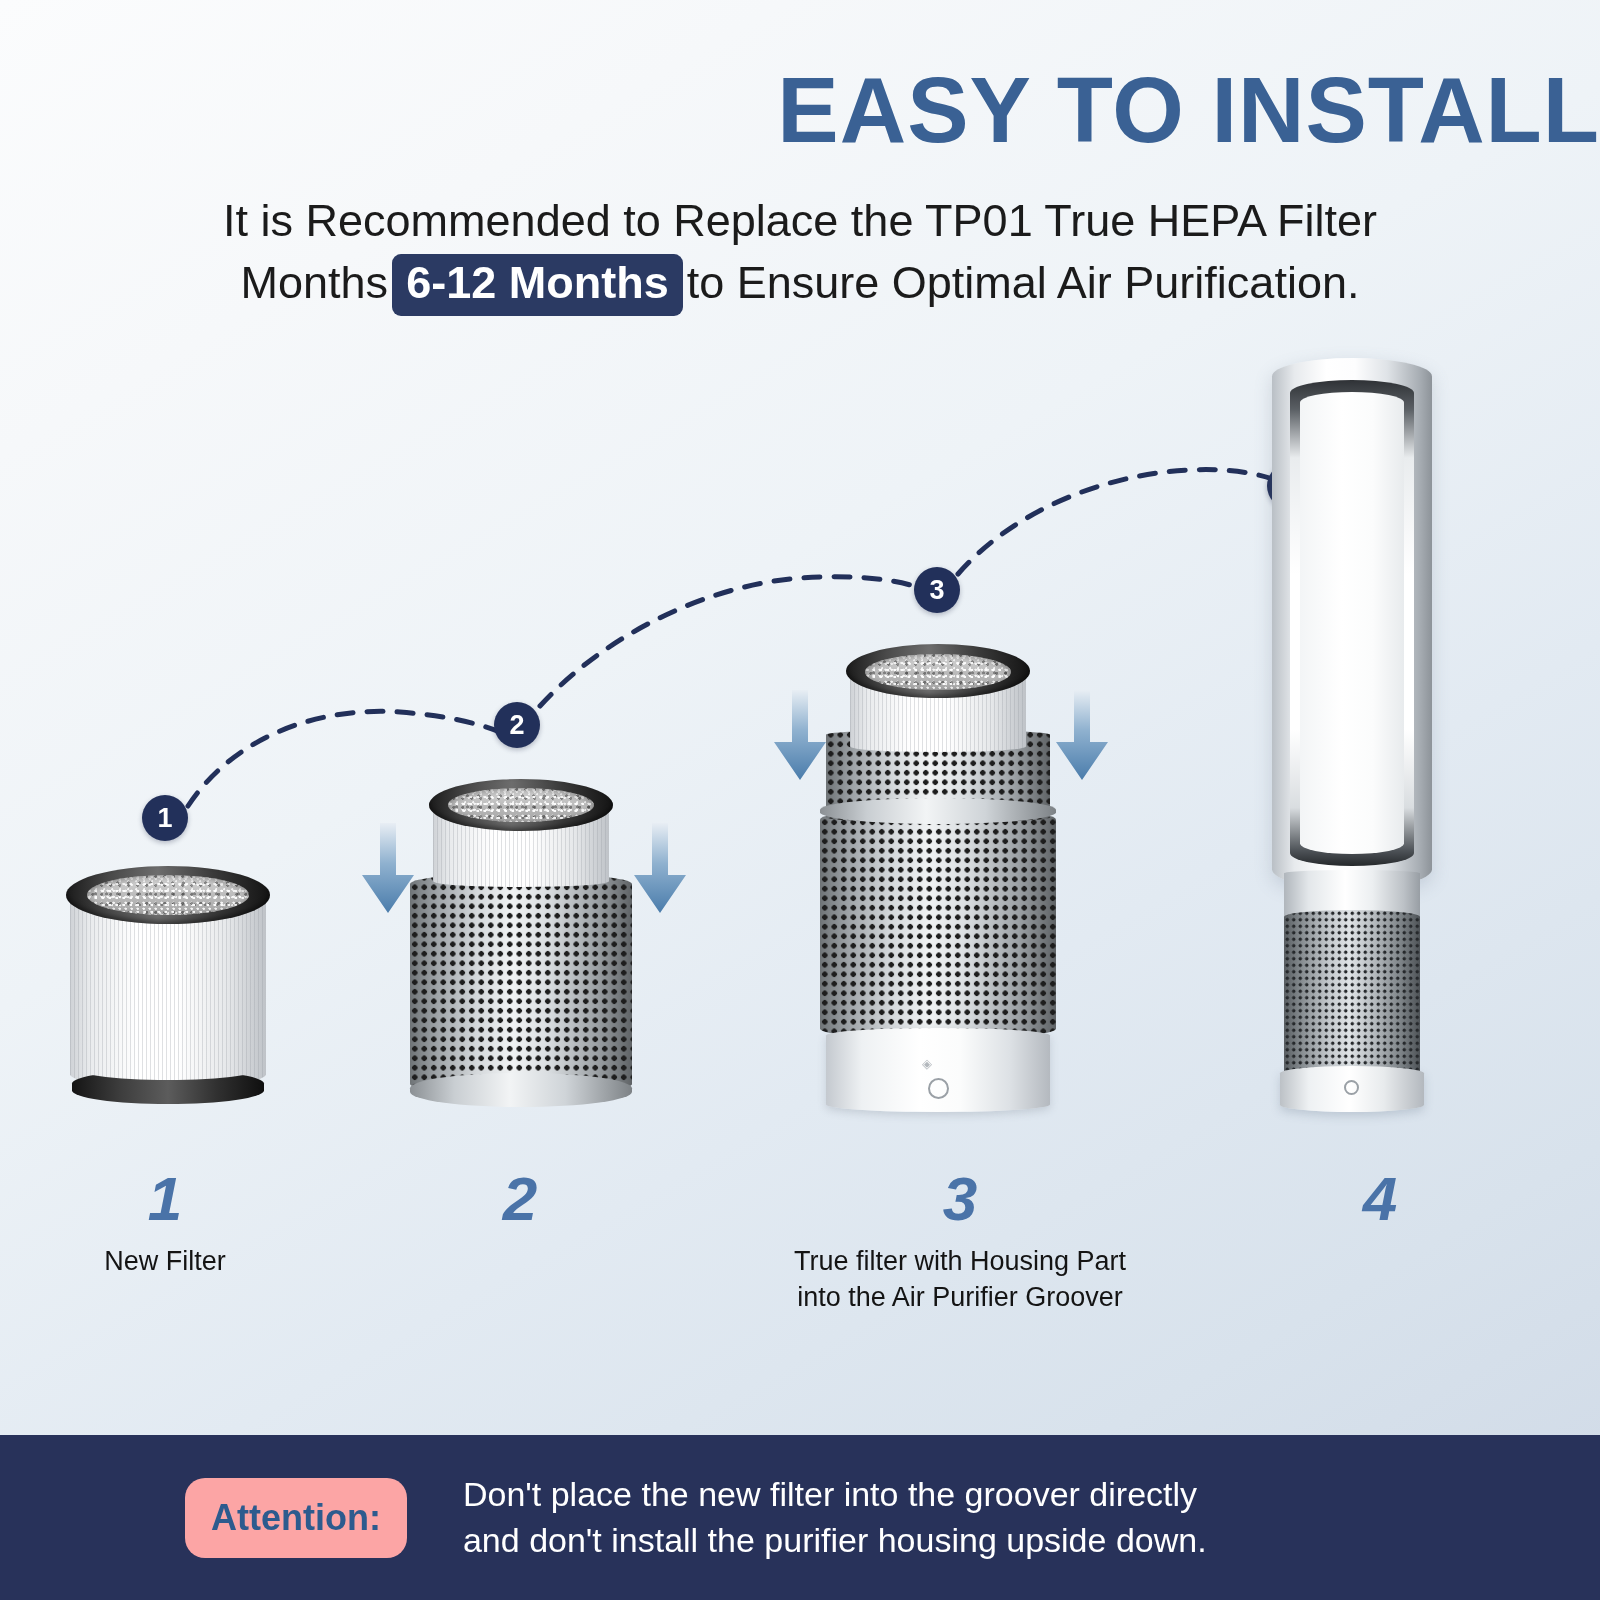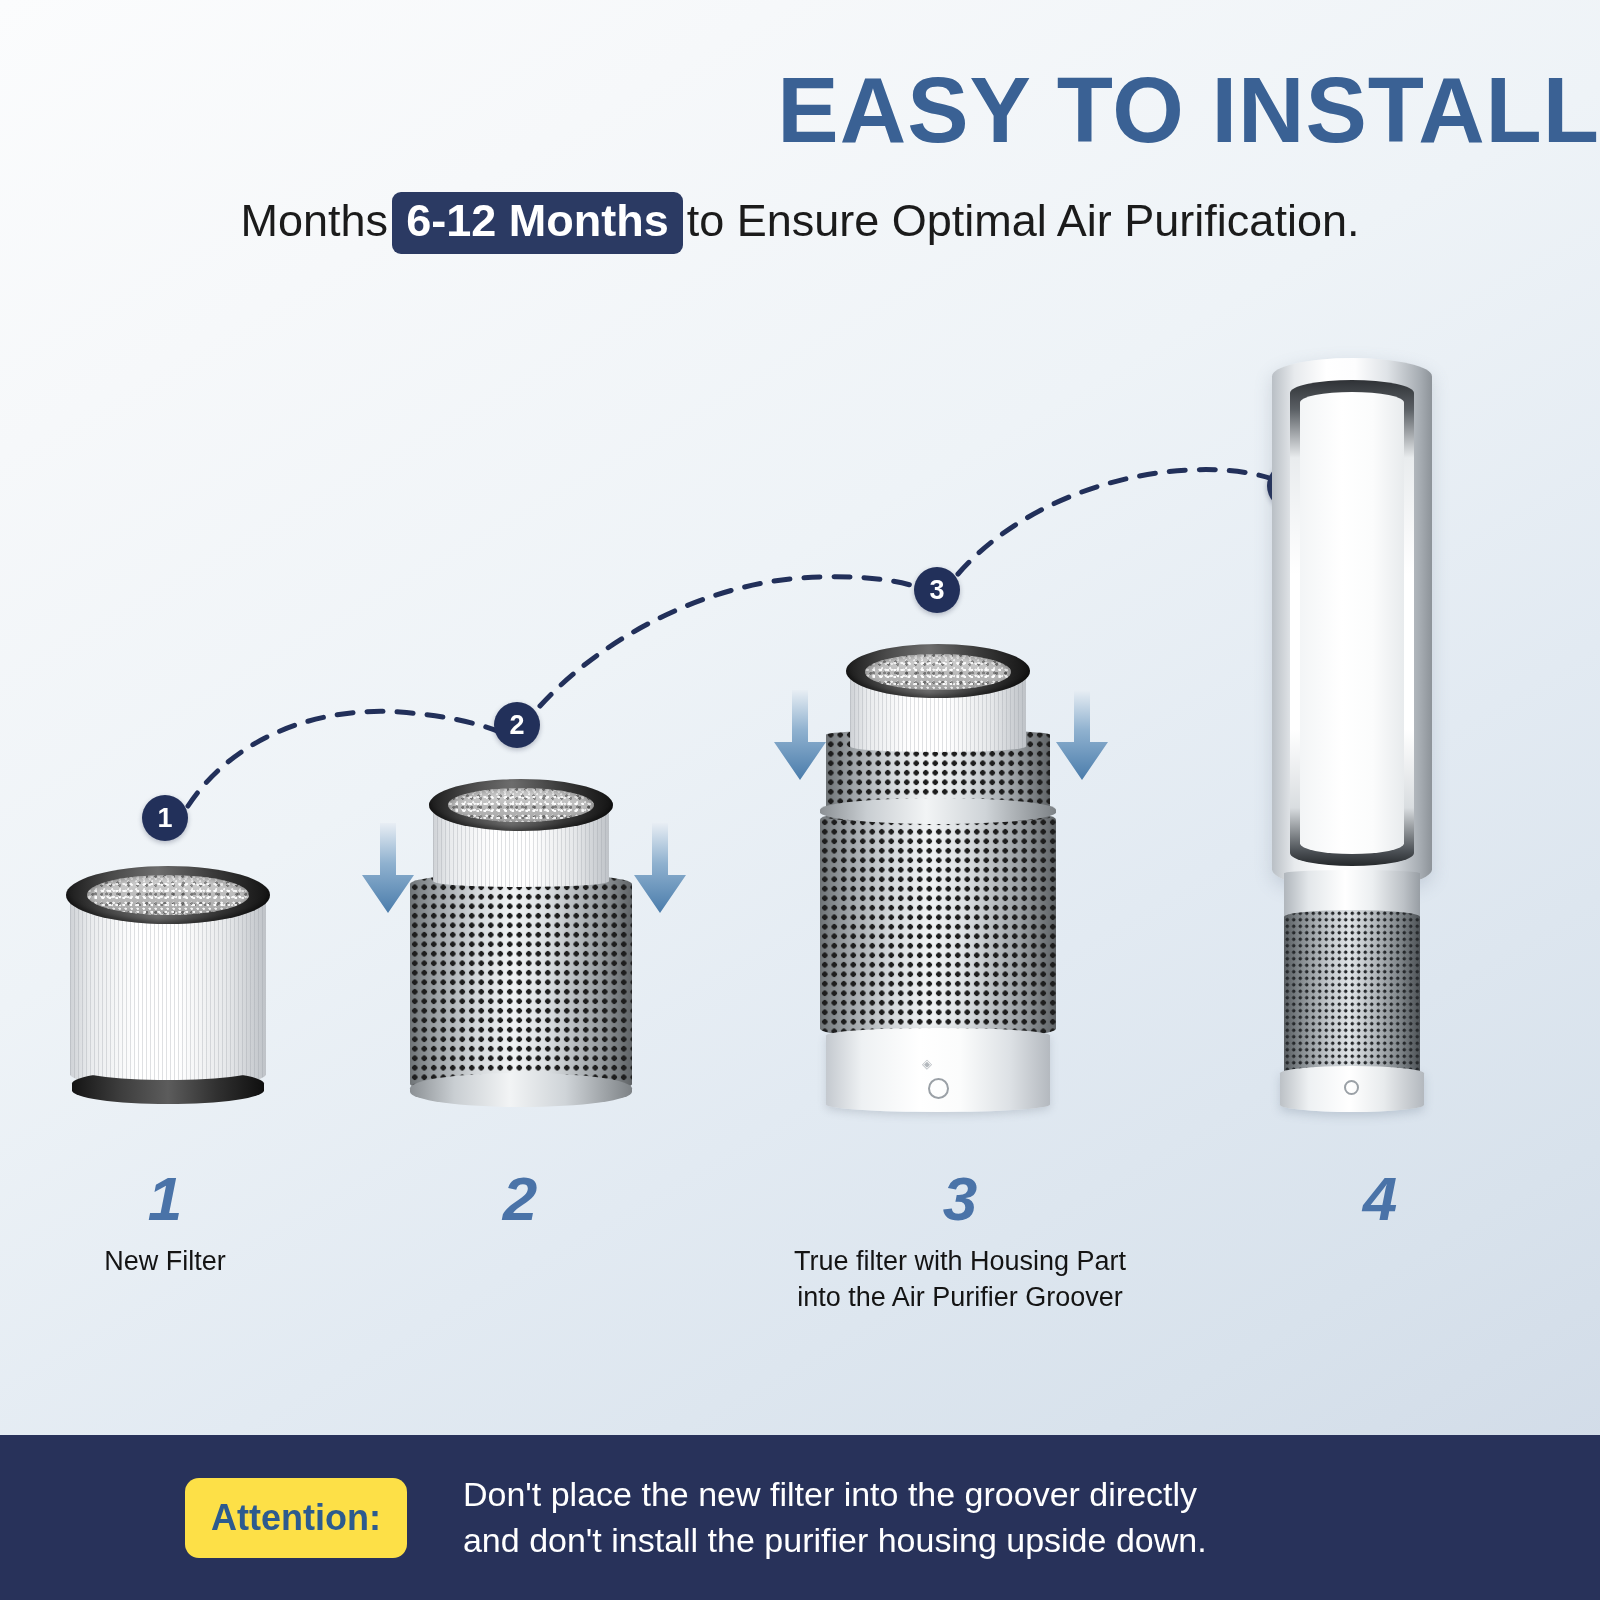--- a/index.html
+++ b/index.html
@@ -242,22 +242,22 @@
     left: 0;
     bottom: 0;
     width: 1600px;
     height: 165px;
     background: #28325a;
     display: flex;
     align-items: center;
   }
   .att-box {
     margin-left: 185px;
-    background: #fde047;
-    border-radius: 14px;
+    background: #fca5a5;
+    border-radius: 20px;
     padding: 22px 26px;
     color: #2d5b8e;
     font-size: 36px;
     font-weight: bold;
     line-height: 1;
   }
   .att-text {
     margin-left: 56px;
     color: #ffffff;
     font-size: 34px;
@@ -266,20 +266,21 @@
   }
 </style>
 </head>
 <body>
 
 <div id="infographic">
 
   <div class="headline">EASY TO INSTALL</div>
 
   <div class="subline">
+    <div class="sub-row">It is Recommended to Replace the TP01 True HEPA Filter</div>
     <div class="sub-row"><span>Months</span><span class="badge">6-12 Months</span><span>to Ensure Optimal Air Purification.</span></div>
   </div>
 
   <div class="stage">
 
     <svg class="path-svg" viewBox="0 0 1600 1600">
       <path d="M 188 806 C 230 742 310 706 400 712 C 452 716 490 726 508 736" fill="none" stroke="#22305a" stroke-width="5" stroke-dasharray="16 14" stroke-linecap="round"></path>
       <path d="M 540 706 C 600 640 700 586 800 578 C 860 574 900 580 926 590" fill="none" stroke="#22305a" stroke-width="5" stroke-dasharray="16 14" stroke-linecap="round"></path>
       <path d="M 958 574 C 1010 514 1100 474 1190 470 C 1232 468 1262 474 1280 482" fill="none" stroke="#22305a" stroke-width="5" stroke-dasharray="16 14" stroke-linecap="round"></path>
     </svg>

